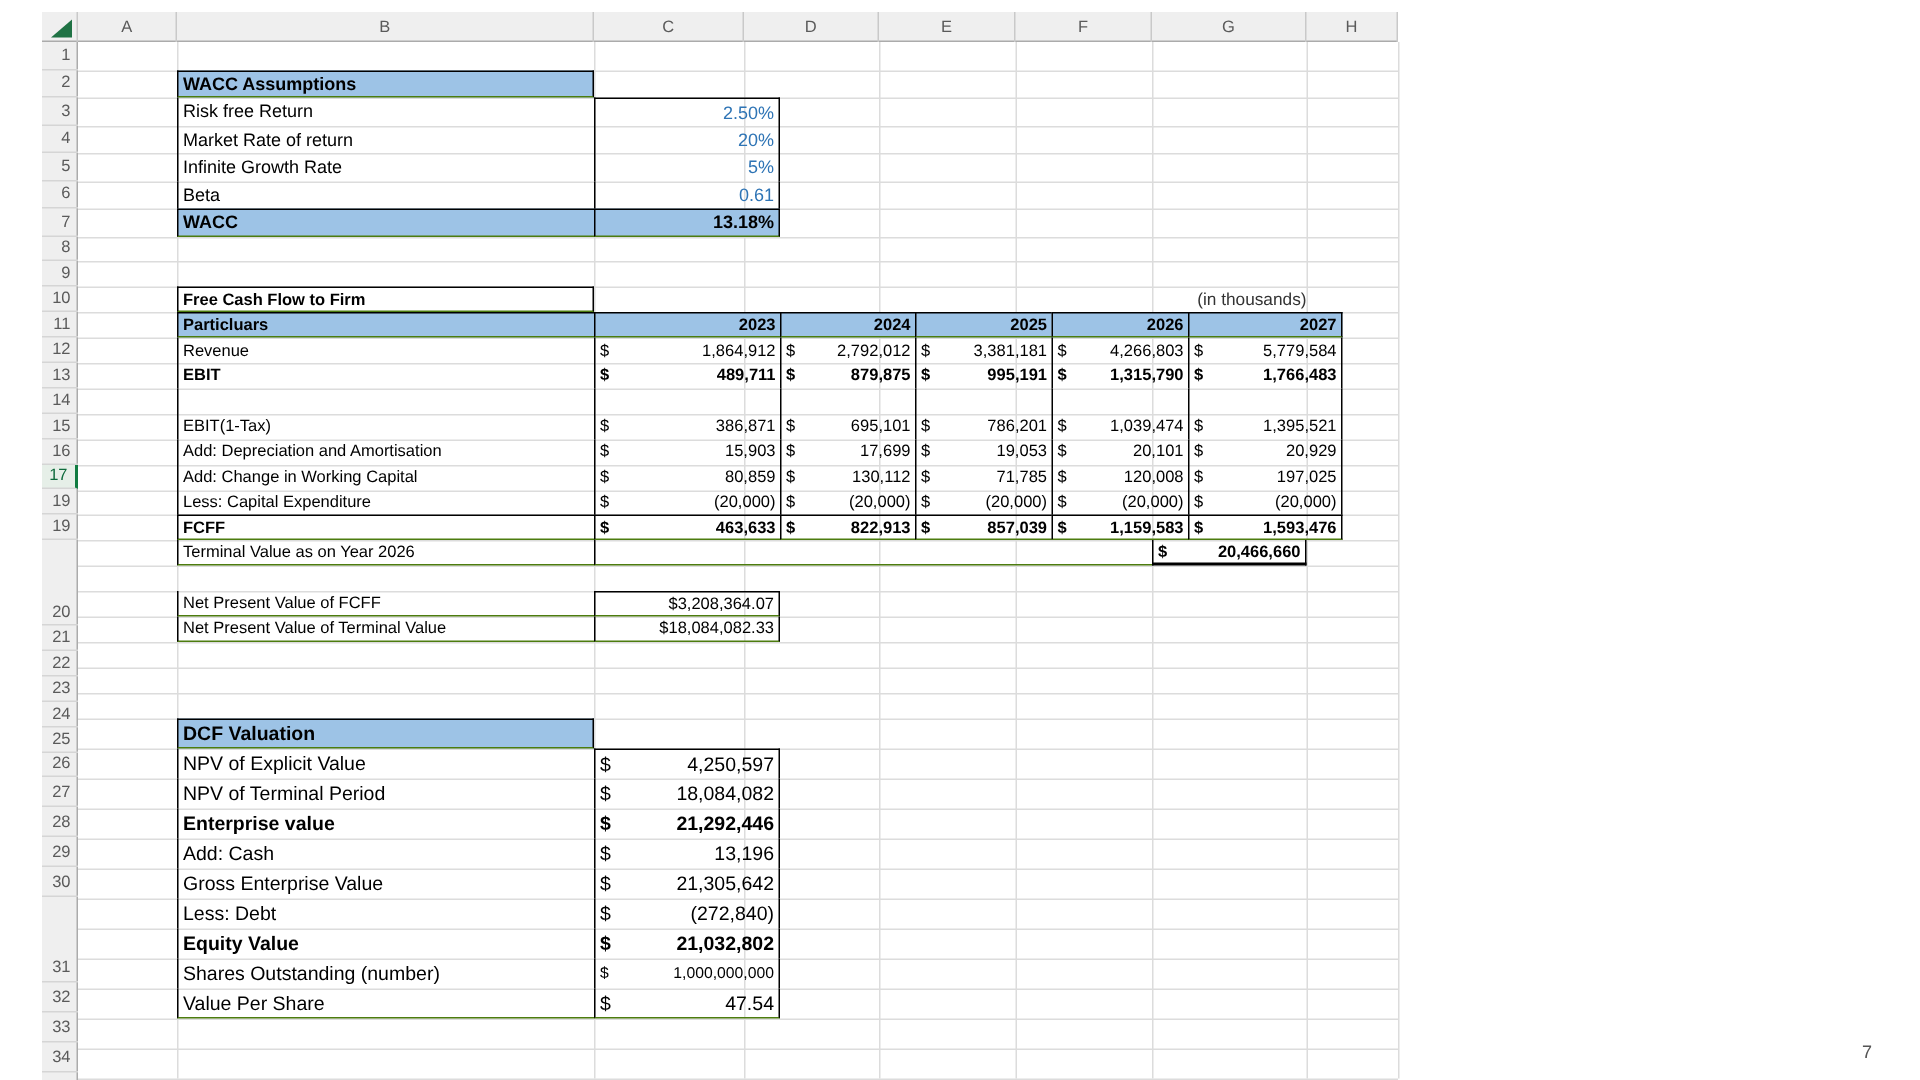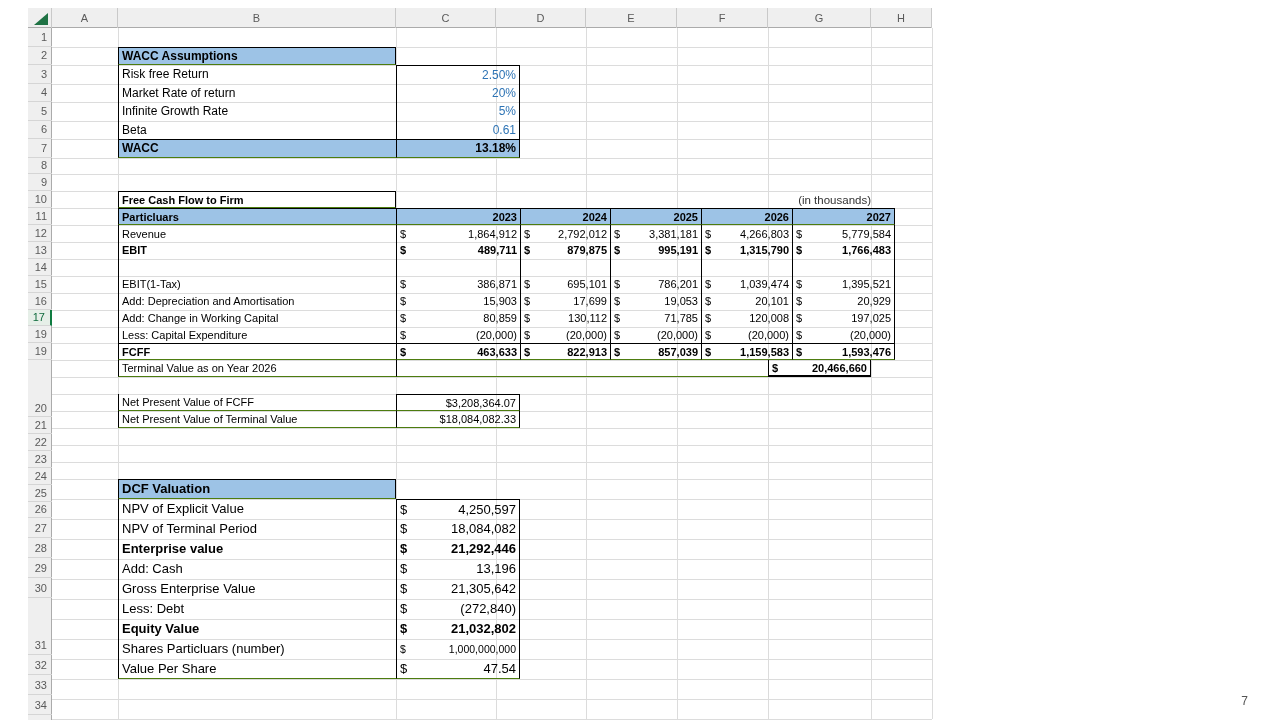--- a/index.html
+++ b/index.html
@@ -448,21 +448,21 @@
         </div>
     </div>
     <div class="tr h20 b">
       <div class="c wB bl">Equity Value</div>
       <div class="c wC num bl br">
           <span>$</span>
           <span>21,032,802</span>
         </div>
     </div>
     <div class="tr h20">
-      <div class="c wB bl">Shares Particluars (number)</div>
+      <div class="c wB bl">Shares Outstanding (number)</div>
       <div class="c wC num fs-sm bl br">
           <span>$</span>
           <span>1,000,000,000</span>
         </div>
     </div>
     <div class="tr h20">
       <div class="c wB bl bb">Value Per Share</div>
       <div class="c wC num bl bb br">
           <span>$</span>
           <span>47.54</span>

